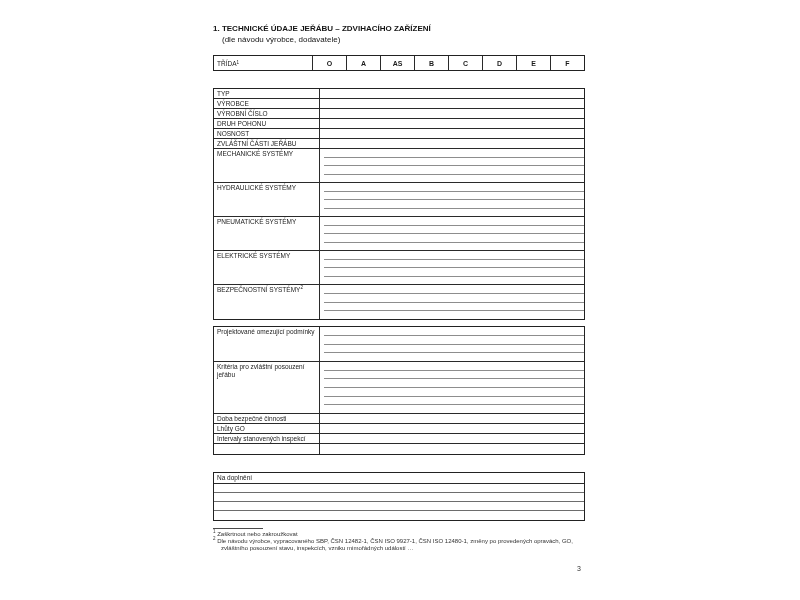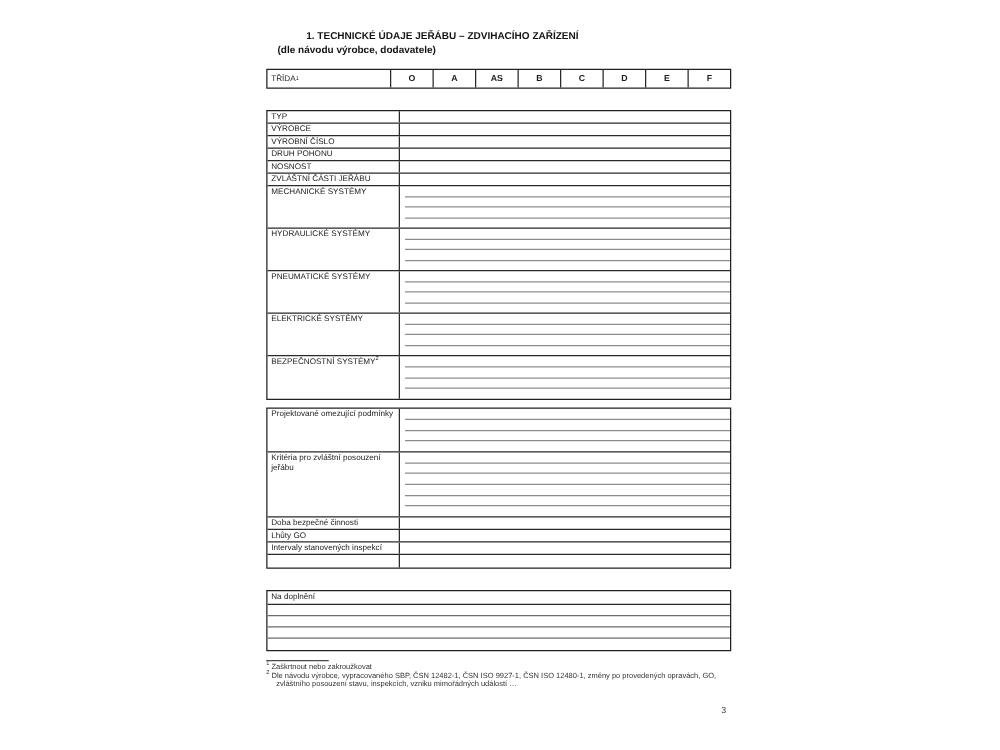--- a/index.html
+++ b/index.html
@@ -2,22 +2,22 @@
 <html><head>
 <meta charset="utf-8">
 <style>
   html,body{margin:0;padding:0;}
   body{
     width:800px;height:600px;background:#ffffff;position:relative;
     font-family:"Liberation Sans",sans-serif;color:#1b1b1b;overflow:hidden;
     -webkit-font-smoothing:antialiased;
   }
   .sheet{position:absolute;left:213px;top:0;width:372px;height:600px;}
-  .title{position:absolute;top:24px;left:0;font-size:8px;font-weight:bold;white-space:nowrap;color:#141414;margin-left:32px;}
-  .subtitle{position:absolute;top:35px;left:9px;font-size:8px;font-weight:bold;color:#141414;}
+  .title{position:absolute;top:24px;left:0;font-size:8px;font-weight:bold;white-space:nowrap;color:#141414;}
+  .subtitle{position:absolute;top:35px;left:9px;font-size:8px;font-weight:normal;color:#141414;}
 
   .tbl{position:absolute;left:0;width:372px;border:1.5px solid #222;box-sizing:border-box;background:#fff;}
   #classTable{top:55px;height:16px;display:flex;}
   #classTable .cell{border-right:1px solid #2a2a2a;box-sizing:border-box;display:flex;align-items:center;}
   #classTable .cell:last-child{border-right:none;}
   #classTable .lab{width:99px;padding-left:3px;font-size:6.5px;}
   #classTable .cls{flex:1;justify-content:center;font-weight:bold;font-size:7px;}
 
   .t-row{display:flex;border-bottom:1px solid #2a2a2a;box-sizing:border-box;}
   .t-row:last-child{border-bottom:none;}

